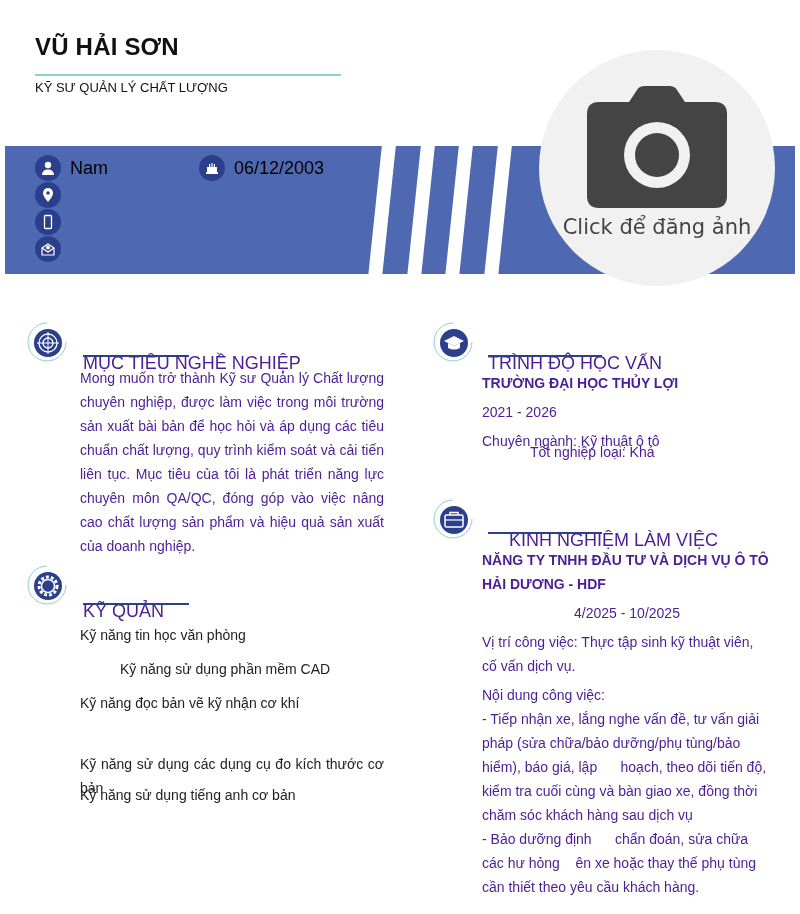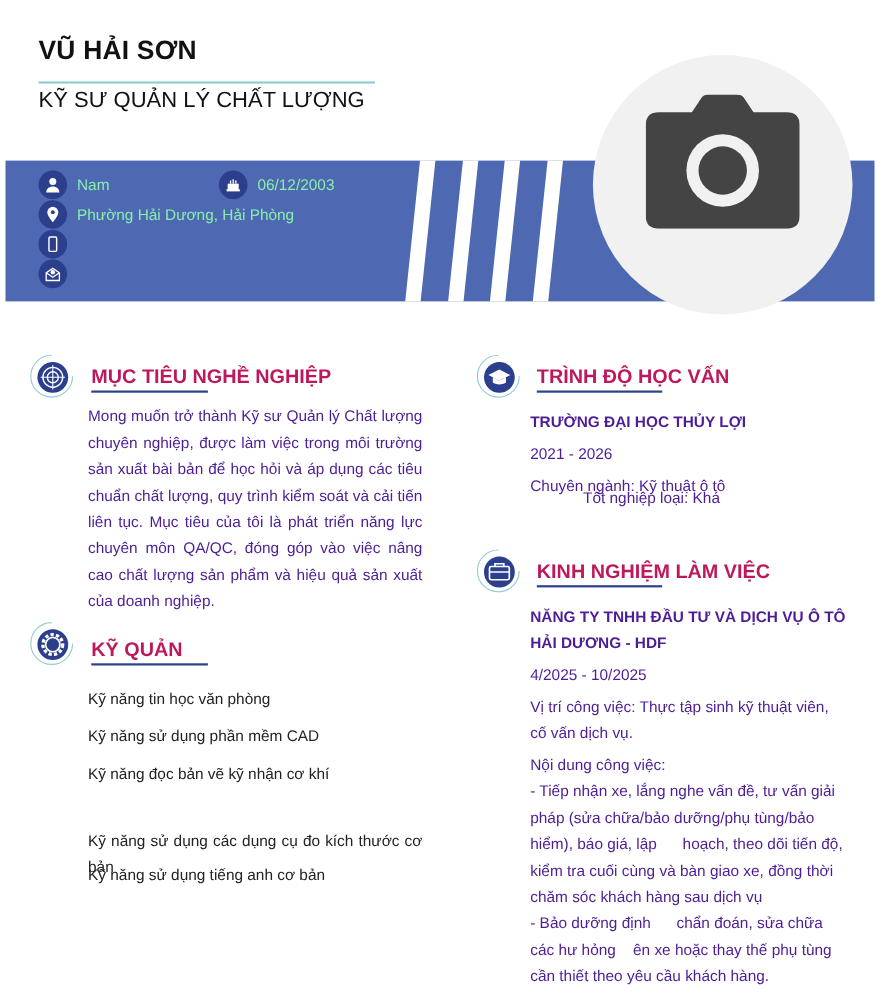--- a/index.html
+++ b/index.html
@@ -1,35 +1,35 @@
 <!DOCTYPE html>
 <html><head>
 <meta charset="utf-8">
 <style>
   * { box-sizing: border-box; margin: 0; padding: 0; }
   html, body { width: 800px; height: 914px; background: #ffffff; overflow: hidden; }
   body { font-family: "Liberation Sans", "DejaVu Sans", sans-serif; color: #222; position: relative; }
 
   .name { position: absolute; left: 35px; top: 33px; font-size: 24px; font-weight: bold; color: #111; letter-spacing: 0.2px; }
   .name-rule { position: absolute; left: 35px; top: 74px; width: 306px; height: 2px; background: #8fcdd3; }
-  .job-title { position: absolute; left: 35px; top: 80px; font-size: 20px; color: #111; }
+  .job-title { position: absolute; left: 35px; top: 80px; font-size: 13px; color: #111; }
 
   .banner { position: absolute; left: 5px; top: 146px; width: 790px; height: 128px; background: #4e69b1; overflow: hidden; }
   .stripe { position: absolute; top: -10px; height: 150px; background: #ffffff; transform: skewX(-6deg); }
 
-  .info-row { position: absolute; display: flex; align-items: center; color: #86efac; font-size: 14px; }
+  .info-row { position: absolute; display: flex; align-items: center; color: #000000; font-size: 18px; }
   .info-icon { width: 26px; height: 26px; border-radius: 50%; background: #2c3f8c; display: flex; align-items: center; justify-content: center; margin-right: 9px; flex-shrink: 0; }
   .info-icon svg { width: 16px; height: 16px; }
 
   .avatar { position: absolute; left: 539px; top: 50px; width: 236px; height: 236px; border-radius: 50%; background: #f1f1f1; cursor: pointer; }
   .camera { position: absolute; left: 48px; top: 36px; width: 140px; height: 122px; }
   .avatar-label { position: absolute; left: 0; right: 0; top: 165px; text-align: center; font-size: 21px; color: #444; font-family: "DejaVu Sans", sans-serif; }
 
   .section-icon { position: absolute; width: 40px; height: 40px; }
-  .section-title { position: absolute; font-size: 18px; font-weight: bold; color: #be185d; }
+  .section-title { position: absolute; font-size: 18px; font-weight: normal; color: #4c1d95; margin-top: 21px; }
   .section-rule { position: absolute; height: 1.5px; background: #2c3f8c; }
 
   .body-text { position: absolute; font-size: 14px; line-height: 24px; color: #4c1d95; }
   .justify { text-align: justify; }
   .bold { font-weight: bold; }
   .skill { position: absolute; left: 80px; width: 304px; font-size: 14px; line-height: 24px; text-align: justify; }
 </style>
 </head>
 <body>
 
@@ -64,21 +64,20 @@
     </span>
     <span>06/12/2003</span>
   </div>
   <div class="info-row" style="left:30px; top:36px;">
     <span class="info-icon">
       <svg viewBox="0 0 16 16">
           <path d="M8 1a5 5 0 0 0-5 5c0 3.6 5 9 5 9s5-5.4 5-9a5 5 0 0 0-5-5z" fill="#fff"></path>
           <circle cx="8" cy="6" r="1.8" fill="#2c3f8c"></circle>
         </svg>
     </span>
-    <span>Phường Hải Dương, Hải Phòng</span>
   </div>
   <div class="info-row" style="left:30px; top:63px;">
     <span class="info-icon">
       <svg viewBox="0 0 16 16">
           <rect x="4.5" y="1.5" width="7" height="13" rx="1" fill="none" stroke="#fff" stroke-width="1.3"></rect>
         </svg>
     </span>
     <span></span>
   </div>
   <div class="info-row" style="left:30px; top:90px;">
@@ -92,20 +91,21 @@
     <span></span>
   </div>
 </div>
 
 <div class="avatar">
   <svg class="camera" viewBox="0 0 140 122">
     <path d="M42 16 L50 4 Q52 0 58 0 L82 0 Q88 0 90 4 L98 16 L128 16 Q140 16 140 28 L140 110 Q140 122 128 122 L12 122 Q0 122 0 110 L0 28 Q0 16 12 16 Z" fill="#444"></path>
     <circle cx="70" cy="69" r="33" fill="#f1f1f1"></circle>
     <circle cx="70" cy="69" r="22" fill="#444"></circle>
   </svg>
+  <div class="avatar-label">Click để đăng ảnh</div>
 </div>
 
 <svg class="section-icon" style="left:27px; top:322px;" viewBox="0 0 40 40">
   <path d="M20 1 A19 19 0 1 0 39 20" fill="none" stroke="#8fcdd3" stroke-width="1"></path>
   <circle cx="21" cy="21" r="14" fill="#2c3f8c"></circle>
   <circle cx="21" cy="21" r="9" fill="none" stroke="#fff" stroke-width="1.3"></circle>
   <circle cx="21" cy="21" r="5" fill="none" stroke="#fff" stroke-width="1.3"></circle>
   <line x1="21" y1="10" x2="21" y2="32" stroke="#fff" stroke-width="1"></line>
   <line x1="10" y1="21" x2="32" y2="21" stroke="#fff" stroke-width="1"></line>
 </svg>
@@ -116,21 +116,21 @@
 <svg class="section-icon" style="left:27px; top:565px;" viewBox="0 0 40 40">
   <path d="M20 1 A19 19 0 1 0 39 20" fill="none" stroke="#8fcdd3" stroke-width="1"></path>
   <circle cx="21" cy="21" r="14" fill="#2c3f8c"></circle>
   <circle cx="21" cy="21" r="9" fill="none" stroke="#fff" stroke-width="3" stroke-dasharray="3 2"></circle>
   <circle cx="21" cy="21" r="6.5" fill="none" stroke="#fff" stroke-width="1.5"></circle>
   <circle cx="21" cy="21" r="5" fill="#2c3f8c"></circle>
 </svg>
 <div class="section-title" style="left:83px; top:580px;">KỸ QUẢN</div>
 <div class="section-rule" style="left:83px; top:603px; width:106px;"></div>
 <div class="skill" style="top:623px;">Kỹ năng tin học văn phòng</div>
-<div class="skill" style="top:657px;">Kỹ năng sử dụng phần mềm CAD</div>
+<div class="skill" style="top:657px;margin-left:40px;">Kỹ năng sử dụng phần mềm CAD</div>
 <div class="skill" style="top:691px;">Kỹ năng đọc bản vẽ kỹ nhận cơ khí</div>
 <div class="skill" style="top:752px;">Kỹ năng sử dụng các dụng cụ đo kích thước cơ bản</div>
 <div class="skill" style="top:783px;">Kỹ năng sử dụng tiếng anh cơ bản</div>
 
 <svg class="section-icon" style="left:433px; top:322px;" viewBox="0 0 40 40">
   <path d="M20 1 A19 19 0 1 0 39 20" fill="none" stroke="#8fcdd3" stroke-width="1"></path>
   <circle cx="21" cy="21" r="14" fill="#2c3f8c"></circle>
   <path d="M11 19 L21 14 L31 19 L21 24 Z" fill="#fff"></path>
   <path d="M15 21 L15 26 Q21 29 27 26 L27 21 L21 24 Z" fill="#fff"></path>
 </svg>
@@ -141,20 +141,20 @@
 <div class="body-text" style="left:482px; top:429px; width:300px;">Chuyên ngành: Kỹ thuật ô tô</div>
 <div class="body-text" style="left:482px; top:440px; width:300px;margin-left:48px;">Tốt nghiệp loại: Khá</div>
 
 <svg class="section-icon" style="left:433px; top:499px;" viewBox="0 0 40 40">
   <path d="M20 1 A19 19 0 1 0 39 20" fill="none" stroke="#8fcdd3" stroke-width="1"></path>
   <circle cx="21" cy="21" r="14" fill="#2c3f8c"></circle>
   <rect x="12" y="16" width="18" height="12" rx="1.5" fill="none" stroke="#fff" stroke-width="1.5"></rect>
   <path d="M17 16 V13.5 H25 V16" fill="none" stroke="#fff" stroke-width="1.5"></path>
   <line x1="12" y1="21" x2="30" y2="21" stroke="#fff" stroke-width="1.2"></line>
 </svg>
-<div class="section-title" style="left:488px; top:509px;">KINH NGHIỆM LÀM VIỆC</div>
+<div class="section-title" style="left:509px; top:509px;">KINH NGHIỆM LÀM VIỆC</div>
 <div class="section-rule" style="left:488px; top:532px; width:114px;"></div>
 <div class="body-text bold" style="left:482px; top:548px; width:290px;">NĂNG TY TNHH ĐẦU TƯ VÀ DỊCH VỤ Ô TÔ HẢI DƯƠNG - HDF</div>
-<div class="body-text" style="left:482px; top:601px; width:290px;">4/2025 - 10/2025</div>
+<div class="body-text" style="left:482px; top:601px; width:290px;text-align:center;">4/2025 - 10/2025</div>
 <div class="body-text" style="left:482px; top:630px; width:290px;">Vị trí công việc: Thực tập sinh kỹ thuật viên, cố vấn dịch vụ.</div>
 <div class="body-text" style="left:482px; top:683px; width:290px;">Nội dung công việc:</div>
 <div class="body-text" style="left:482px; top:707px; width:290px; white-space:pre-wrap;">- Tiếp nhận xe, lắng nghe vấn đề, tư vấn giải pháp (sửa chữa/bảo dưỡng/phụ tùng/bảo hiểm), báo giá, lập      hoạch, theo dõi tiến độ, kiểm tra cuối cùng và bàn giao xe, đồng thời chăm sóc khách hàng sau dịch vụ</div>
 <div class="body-text" style="left:482px; top:827px; width:290px; white-space:pre-wrap;">- Bảo dưỡng định      chẩn đoán, sửa chữa các hư hỏng    ên xe hoặc thay thế phụ tùng cần thiết theo yêu cầu khách hàng.</div>
 
 </body></html>

